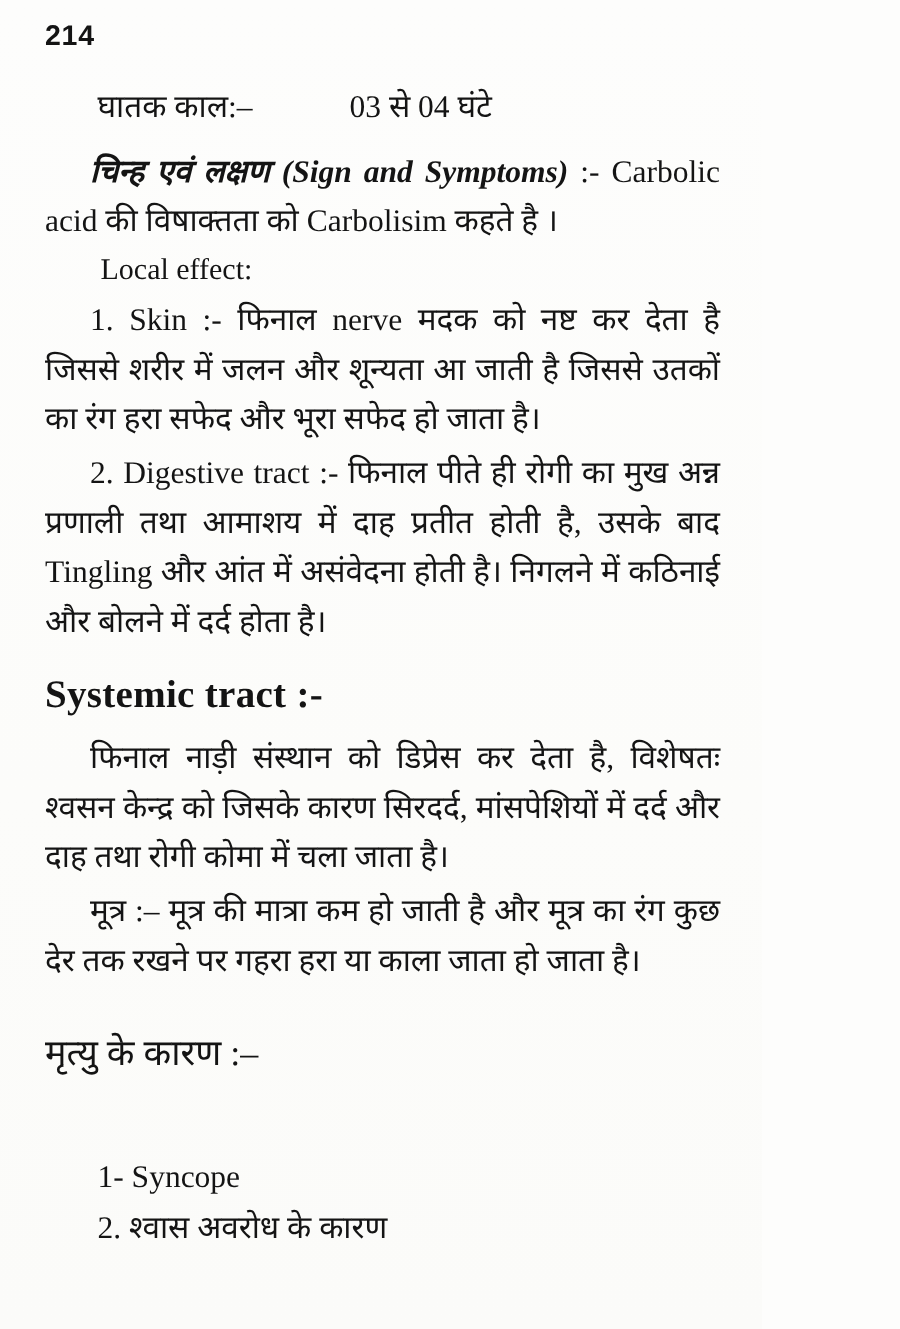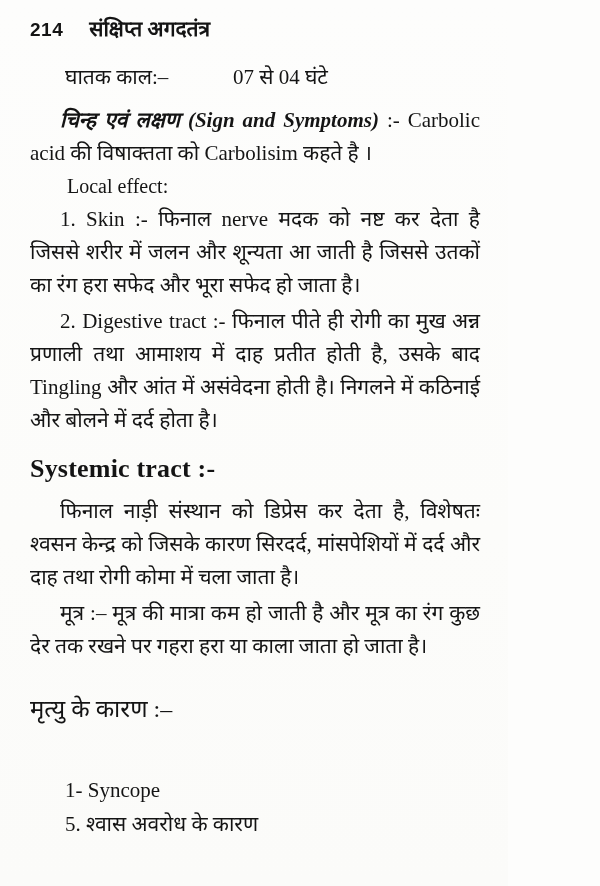--- a/index.html
+++ b/index.html
@@ -56,27 +56,26 @@
   .death-item { font-size: 21px; line-height: 34px; }
   .spacer-sm { height: 3px; }
 </style>
 </head>
 <body>
 
 <div class="page">
 
   <div class="header">
     <span class="page-num">214</span>
-    <span class="running-title">संक्षिप्त अगदतंत्र</span>
   </div>
 
   <div class="dose-table">
     <div class="dose-row">
       <span class="dose-label">घातक काल:–</span>
-      <span class="dose-value">07 से 04 घंटे</span>
+      <span class="dose-value">03 से 04 घंटे</span>
     </div>
   </div>
 
   <p class="para"><span class="lead-bold">चिन्ह एवं लक्षण (Sign and Symptoms)</span><span> :- Carbolic acid की विषाक्तता को Carbolisim कहते है ।</span></p>
 
   <div class="line local-effect">Local effect:</div>
 
   <p class="para">1. Skin :- फिनाल nerve मदक को नष्ट कर देता है जिससे शरीर में जलन  और शून्यता आ जाती है जिससे उतकों का रंग हरा सफेद और भूरा सफेद हो जाता है।</p>
 
   <div class="spacer-sm"></div>
@@ -91,16 +90,16 @@
   <p class="para">फिनाल नाड़ी संस्थान को डिप्रेस कर देता है, विशेषतः श्वसन केन्द्र को जिसके कारण सिरदर्द, मांसपेशियों में दर्द और दाह तथा रोगी कोमा में चला जाता है।</p>
 
   <div class="spacer-sm"></div>
 
   <p class="para">मूत्र :– मूत्र की मात्रा कम हो जाती है और मूत्र का रंग कुछ देर तक रखने पर गहरा हरा या काला जाता हो जाता है।</p>
 
   <h2 class="h-death">मृत्यु के कारण :–</h2>
 
   <div class="death-list">
     <div class="death-item">1- Syncope</div>
-    <div class="death-item">5. श्वास अवरोध के कारण</div>
+    <div class="death-item">2. श्वास अवरोध के कारण</div>
   </div>
 
 </div>
 
 </body></html>

